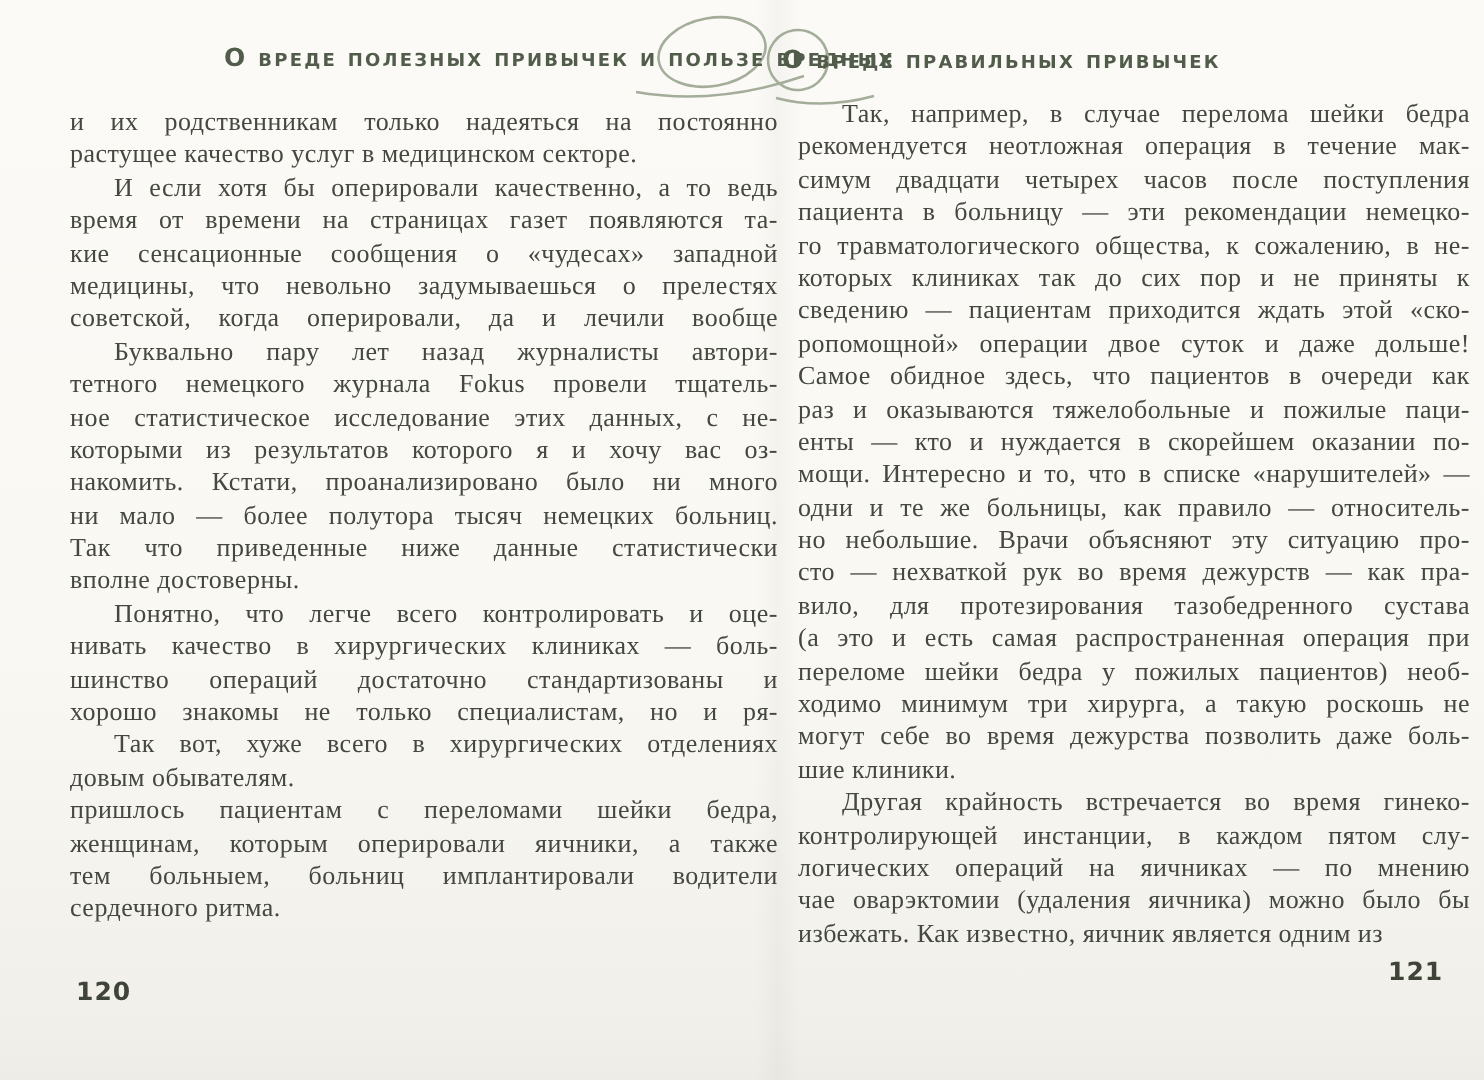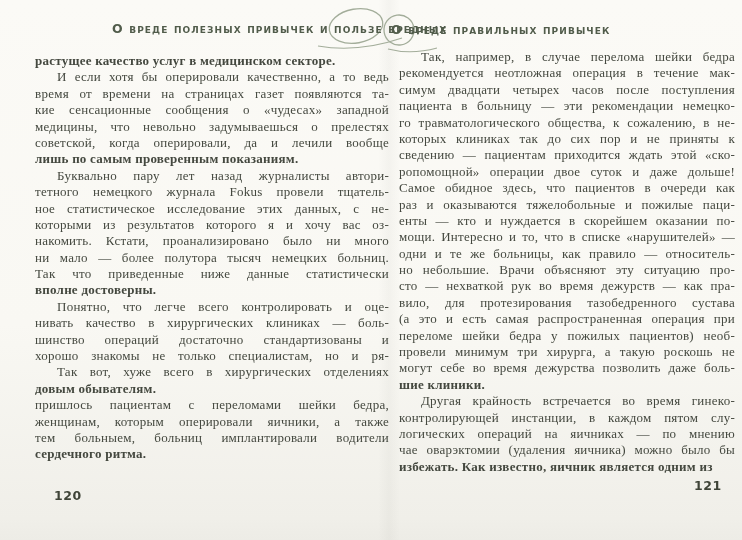--- a/index.html
+++ b/index.html
@@ -52,53 +52,53 @@
   .text-left  { left: 35px;  top: 53px; width: 354px; }
   .text-right { left: 399px; top: 49px; width: 336px; }
   .line {
     height: 16.4px;
     line-height: 16.4px;
     text-align: justify;
     text-align-last: justify;
     white-space: normal;
     overflow: visible;
   }
-  .line.last { text-align-last: left; font-weight: bold; }
+  .line.last { text-align-last: left; }
   .line.indent { text-indent: 22px; }
   .page-number {
     position: absolute;
     font-family: "DejaVu Sans", "Liberation Sans", sans-serif;
     font-weight: bold;
     font-size: 12.5px;
     color: #3f4438;
     letter-spacing: 0.5px;
   }
-  .page-number-left  { left: 54px;  top: 488px; }
+  .page-number-left  { left: 38px;  top: 488px; }
   .page-number-right { left: 694px; top: 478px; }
 </style>
 </head>
 <body>
 
 <div class="spread">
   <div class="gutter"></div>
 
   <div>
     <svg class="sketch sketch-left" width="92" height="52" viewBox="0 0 92 52">
       <ellipse cx="42" cy="25" rx="27" ry="17" fill="none" stroke="#a3ad9a" stroke-width="1.3" transform="rotate(-10 42 25)"></ellipse>
       <path d="M4 45 Q 44 52 88 37" fill="none" stroke="#a3ad9a" stroke-width="1.2"></path>
     </svg>
     <div class="page-header header-left">О вреде полезных привычек и пользе вредных</div>
     <div class="text-block text-left" id="left-text">
+        <div class="line">и их родственникам только надеяться на постоянно</div>
         <div class="line last">растущее качество услуг в медицинском секторе.</div>
         <div class="line indent">И если хотя бы оперировали качественно, а то ведь</div>
         <div class="line">время от времени на страницах газет появляются та-</div>
         <div class="line">кие сенсационные сообщения о «чудесах» западной</div>
         <div class="line">медицины, что невольно задумываешься о прелестях</div>
         <div class="line">советской, когда оперировали, да и лечили вообще</div>
-        <div class="line last">лишь по самым проверенным показаниям.</div>
         <div class="line indent">Буквально пару лет назад журналисты автори-</div>
         <div class="line">тетного немецкого журнала Fokus провели тщатель-</div>
         <div class="line">ное статистическое исследование этих данных, с не-</div>
         <div class="line">которыми из результатов которого я и хочу вас оз-</div>
         <div class="line">накомить. Кстати, проанализировано было ни много</div>
         <div class="line">ни мало — более полутора тысяч немецких больниц.</div>
         <div class="line">Так что приведенные ниже данные статистически</div>
         <div class="line last">вполне достоверны.</div>
         <div class="line indent">Понятно, что легче всего контролировать и оце-</div>
         <div class="line">нивать качество в хирургических клиниках — боль-</div>
@@ -132,21 +132,21 @@
         <div class="line">Самое обидное здесь, что пациентов в очереди как</div>
         <div class="line">раз и оказываются тяжелобольные и пожилые паци-</div>
         <div class="line">енты — кто и нуждается в скорейшем оказании по-</div>
         <div class="line">мощи. Интересно и то, что в списке «нарушителей» —</div>
         <div class="line">одни и те же больницы, как правило — относитель-</div>
         <div class="line">но небольшие. Врачи объясняют эту ситуацию про-</div>
         <div class="line">сто — нехваткой рук во время дежурств — как пра-</div>
         <div class="line">вило, для протезирования тазобедренного сустава</div>
         <div class="line">(а это и есть самая распространенная операция при</div>
         <div class="line">переломе шейки бедра у пожилых пациентов) необ-</div>
-        <div class="line">провели минимум три хирурга, а такую роскошь не</div>
+        <div class="line">ходимо минимум три хирурга, а такую роскошь не</div>
         <div class="line">могут себе во время дежурства позволить даже боль-</div>
         <div class="line last">шие клиники.</div>
         <div class="line indent">Другая крайность встречается во время гинеко-</div>
         <div class="line">контролирующей инстанции, в каждом пятом слу-</div>
         <div class="line">логических операций на яичниках — по мнению</div>
         <div class="line">чае оварэктомии (удаления яичника) можно было бы</div>
         <div class="line last">избежать. Как известно, яичник является одним из</div>
       </div>
     <div class="page-number page-number-right">121</div>
   </div>

